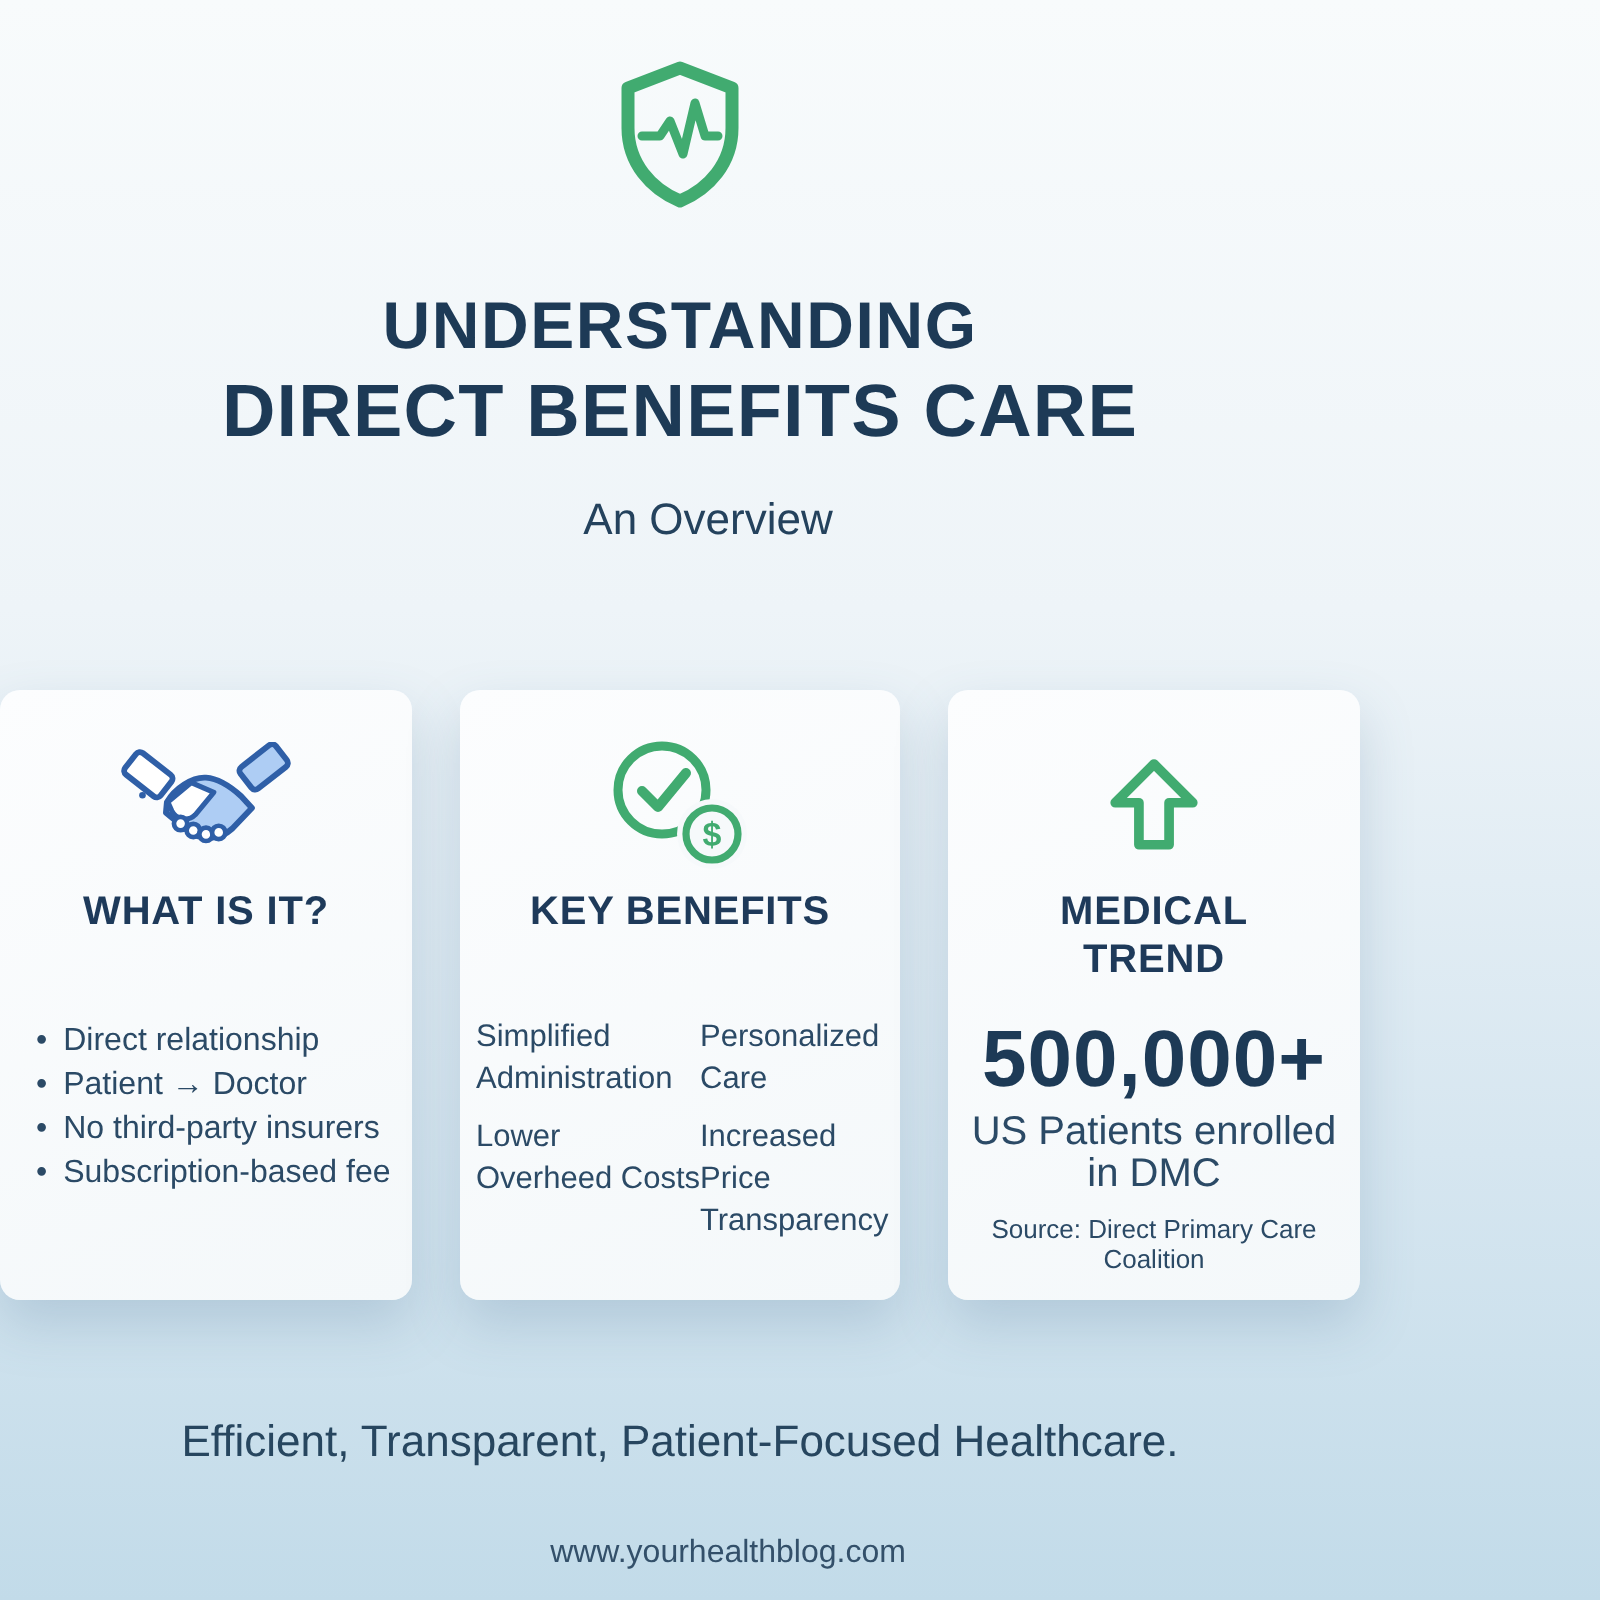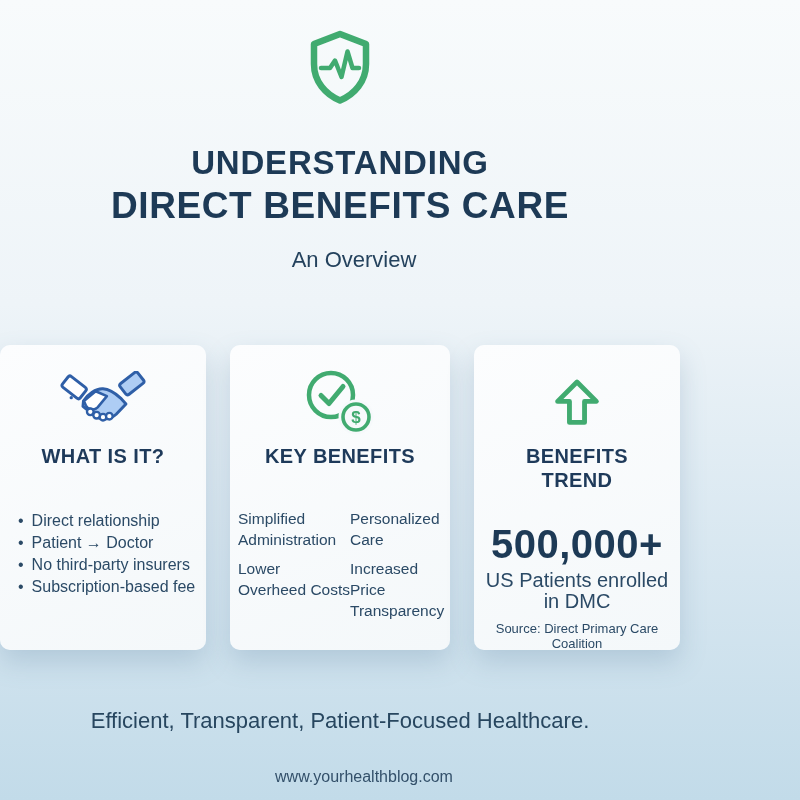--- a/index.html
+++ b/index.html
@@ -31,21 +31,21 @@
   .bullet-list li { font-size: 16px; line-height: 22px; color: #2b4a66; }
   .bullet-list li::before { content: "\2022"; margin-right: 8px; color: #2b4a66; }
 
   .benefits { margin-top: 40px; padding: 0 8px; display: flex; justify-content: space-between; text-align: left; }
   .benefit-col { display: flex; flex-direction: column; gap: 8px; }
   .benefit-col.left { width: 112px; }
   .benefit-col.right { width: 92px; }
   .benefit-item { font-size: 15.5px; line-height: 21px; color: #2b4a66; }
 
   .trend-heading { margin-top: 3px; }
-  .stat-value { margin-top: 30px; font-size: 40px; font-weight: 800; color: #1d3a56; letter-spacing: .5px; }
+  .stat-value { margin-top: 16px; font-size: 40px; font-weight: 800; color: #1d3a56; letter-spacing: .5px; }
   .stat-caption { margin-top: 3px; font-size: 20px; line-height: 21px; color: #2b4a66; }
   .stat-source { margin-top: 9px; font-size: 13px; color: #2b4a66; }
 
   
   .tagline { margin-top: 58px; font-size: 22px; color: #27465f; }
   .website { margin-top: 34px; font-size: 16px; color: #33506a; padding-left: 48px; }
 
   svg { display: inline-block; }
 </style>
 </head>
@@ -112,21 +112,21 @@
       </div>
     </div>
 
     <div class="card">
       <div class="card-icon">
         <svg width="56" height="58" viewBox="0 0 52 52" fill="none">
           <path d="M26 6.5 L44 24.5 H33 V44 H19 V24.5 H8 Z" stroke="#41ab70" stroke-width="4.5" stroke-linejoin="round" fill="none"></path>
         </svg>
       </div>
       <h2 class="trend-heading">
-        <span style="display:block">BENEFITS</span>
+        <span style="display:block">MEDICAL</span>
         <span style="display:block">TREND</span>
       </h2>
       <div class="stat-value">500,000+</div>
       <div class="stat-caption">
         <span style="display:block">US Patients enrolled</span>
         <span style="display:block">in DMC</span>
       </div>
       <div class="stat-source">Source: Direct Primary Care Coalition</div>
     </div>
 

